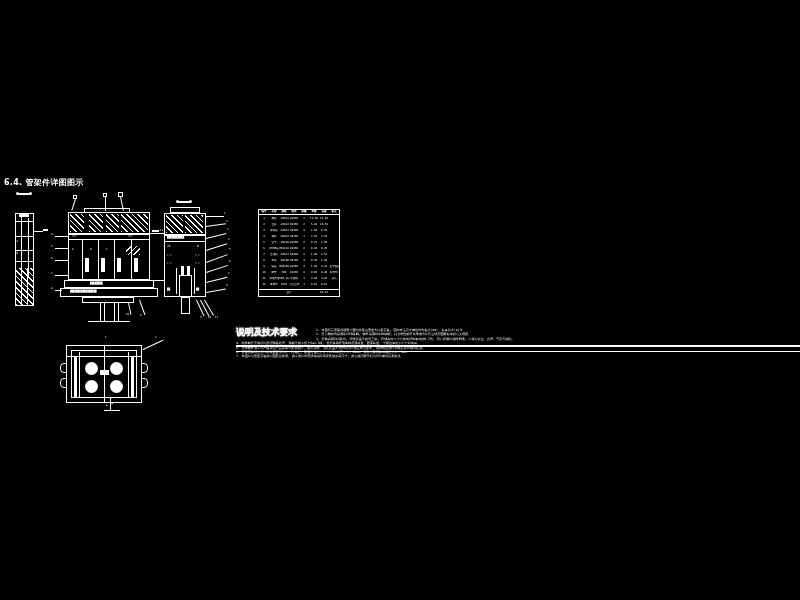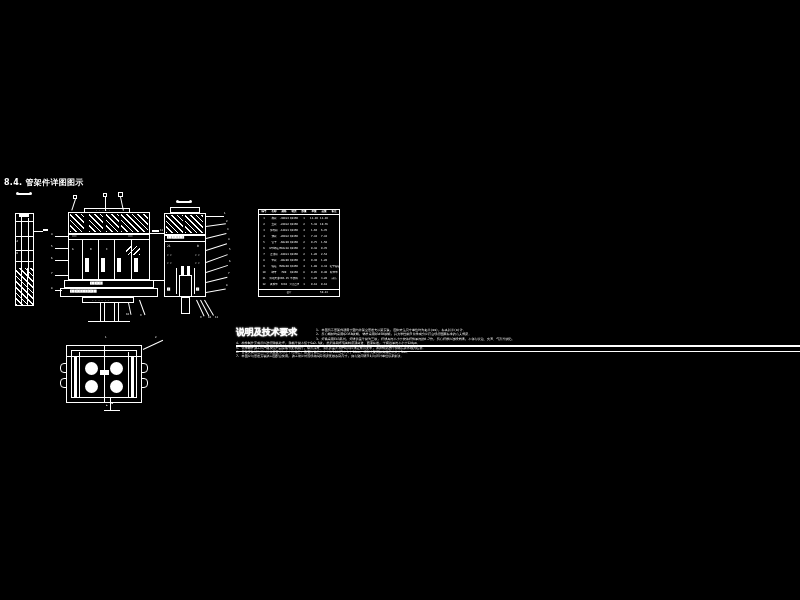--- a/index.html
+++ b/index.html
@@ -50,21 +50,21 @@
              font-family:"DejaVu Sans Mono","Liberation Mono",monospace;
              overflow:hidden;}
   #notes-rule{left:236px;top:345px;width:564px;height:2px;background:#fff;}
   #notes-rule2{left:236px;top:351px;width:564px;height:1px;background:#fff;}
 </style>
 </head>
 <body>
 
 <div id="canvas">
 
-  <div class="abs" id="title">8.4. 管架件详图图示</div>
+  <div class="abs" id="title">6.4. 管架件详图图示</div>
 
   <div>
 
     <div class="blip abs" style="left:18px;top:193px;width:12px;height:2px;"></div>
     <div class="dotf abs" style="left:16px;top:192px;width:3px;height:3px;"></div>
     <div class="dotf abs" style="left:29px;top:192px;width:3px;height:3px;"></div>
 
     <div class="box abs" style="left:15px;top:213px;width:19px;height:93px;"></div>
 
     <div class="ln vl abs" style="left:21px;top:214px;height:91px;"></div>

